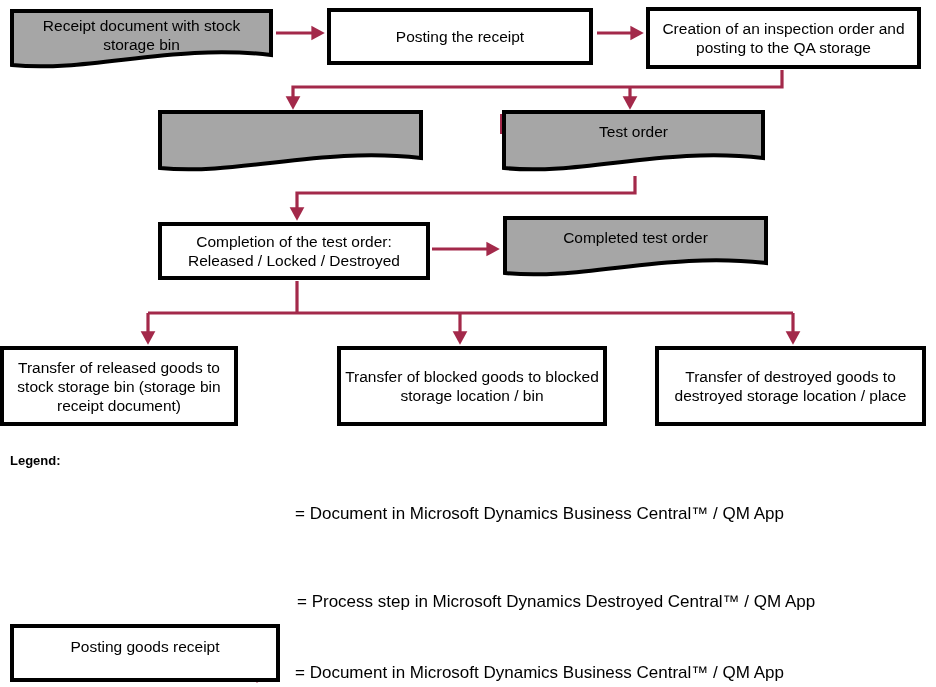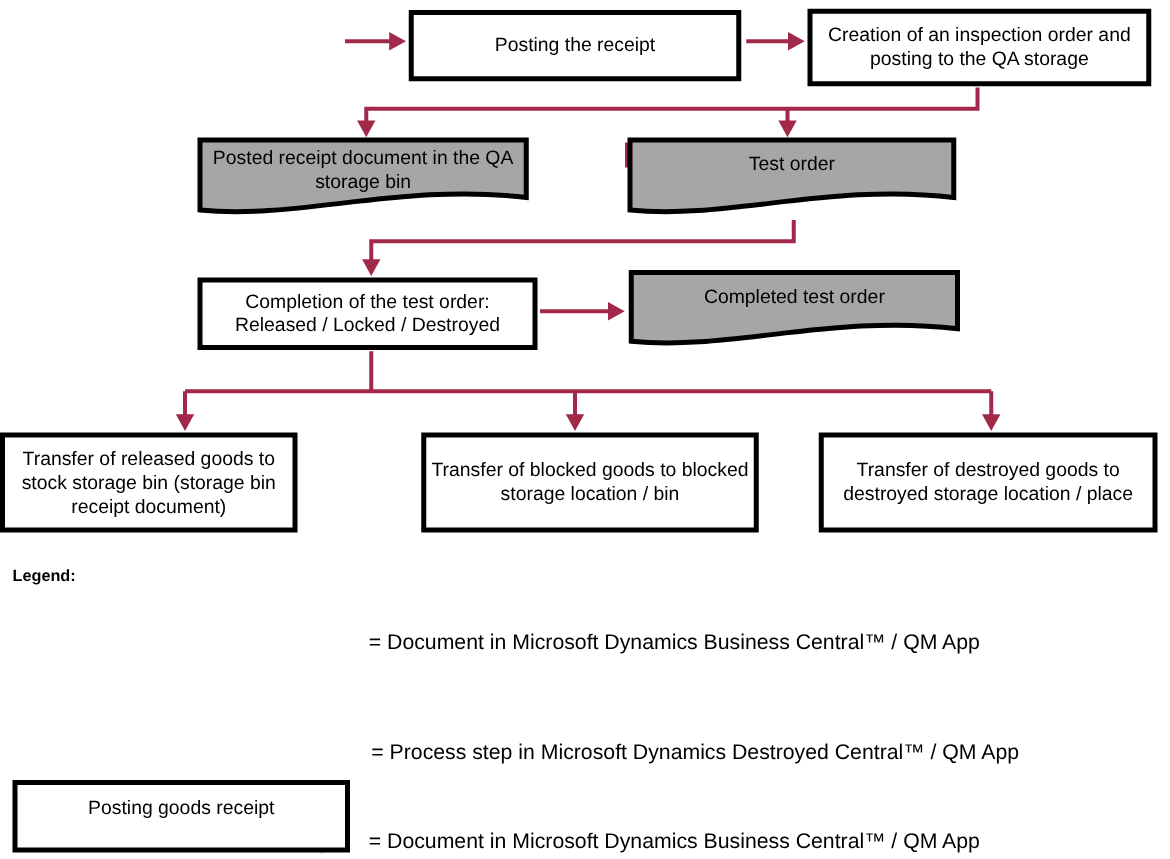--- a/index.html
+++ b/index.html
@@ -53,34 +53,39 @@
     <path class="flow" d="M635,176 V193 H297 V208" marker-end="url(#arw)"></path>
     <path class="flow" d="M432,249 H487" marker-end="url(#arw)"></path>
     <path class="flow" d="M297,281 V313"></path>
     <path class="flow" d="M148,313 H793"></path>
     <path class="flow" d="M148,313 V332" marker-end="url(#arw)"></path>
     <path class="flow" d="M460,313 V332" marker-end="url(#arw)"></path>
     <path class="flow" d="M793,313 V332" marker-end="url(#arw)"></path>
     <path class="thin" d="M180,677 H257" marker-end="url(#arw)"></path>
   </svg>
 
+  <div class="node doc-node" style="left:10px;top:9px;width:263px;height:66px">
+    <svg width="263" height="66" viewBox="0 0 263 66">
+      <path class="doc-shape" d="M2,2 H261 V46 C163,34 79,64 2,56 Z"></path>
+    </svg>
+    <div class="doc-label">Receipt document with stock storage bin</div>
+  </div>
 
   <div class="node rect-node" style="left:327px;top:8px;width:266px;height:57px">
     <span>Posting the receipt</span>
   </div>
 
   <div class="node rect-node" style="left:646px;top:7px;width:275px;height:62px">
     <span>Creation of an inspection order and posting to the QA storage</span>
   </div>
 
   <div class="node doc-node" style="left:158px;top:110px;width:265px;height:68px">
     <svg width="265" height="68" viewBox="0 0 265 68">
       <path class="doc-shape" d="M2,2 H263 V48 C164,36 80,66 2,58 Z"></path>
     </svg>
-    <div class="doc-label">Posted receipt document in the QA storage bin</div>
   </div>
 
   <div class="node doc-node" style="left:502px;top:110px;width:263px;height:68px">
     <svg width="263" height="68" viewBox="0 0 263 68">
       <path class="doc-shape" d="M2,2 H261 V48 C163,36 79,66 2,58 Z"></path>
     </svg>
     <div class="doc-label" style="top:12px">Test order</div>
   </div>
 
   <div class="node rect-node" style="left:158px;top:222px;width:272px;height:58px">

